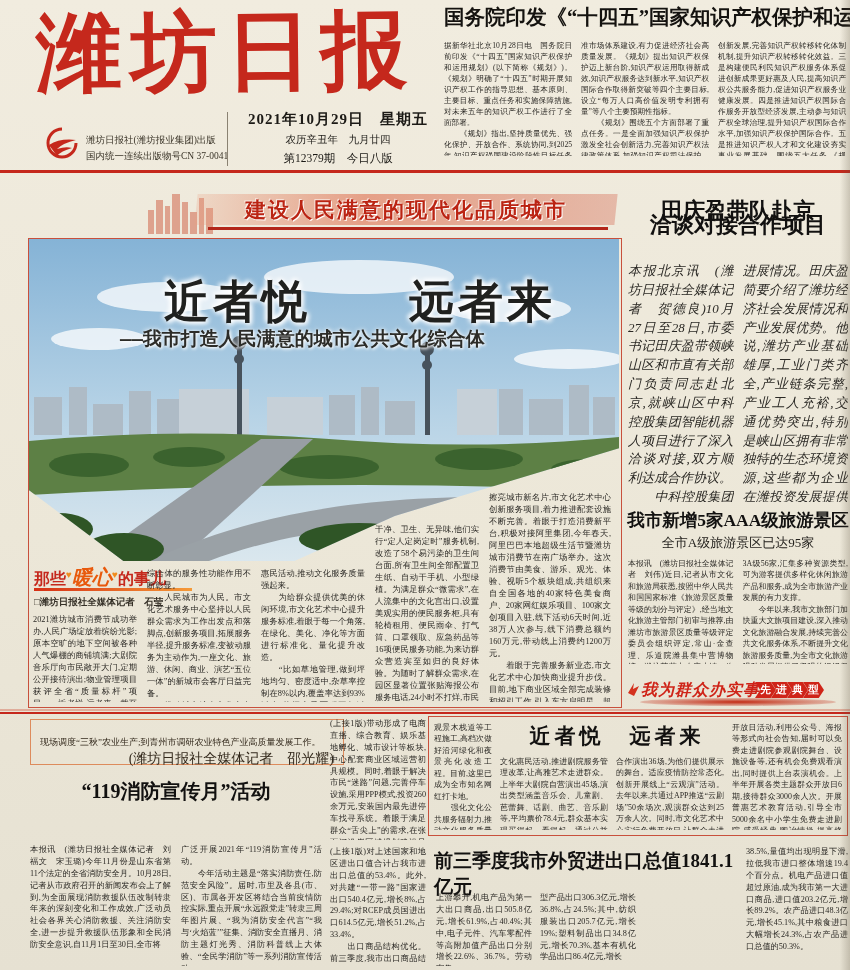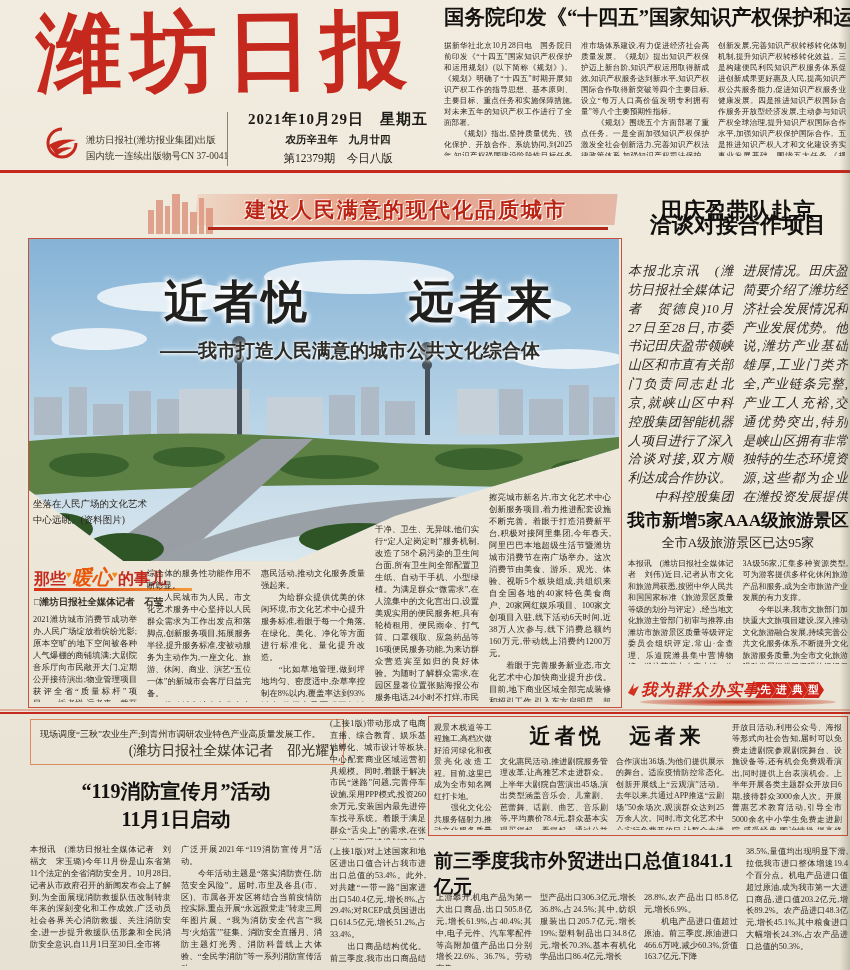--- a/index.html
+++ b/index.html
@@ -11,21 +11,21 @@
   .abs{position:absolute;}
   .txt{white-space:pre-line;text-align:justify;overflow:hidden;line-height:1.45;color:#2a2824;}
   
   .paper-title{left:36px;top:6px;width:400px;margin:0;font-size:86px;line-height:1.05;font-weight:bold;
         color:#c5281c;letter-spacing:9px;transform:rotate(-.6deg);font-family:"DejaVu Serif",serif;}
   .mast-org{left:66px;top:113px;font-size:17px;font-weight:bold;color:#c5281c;letter-spacing:5px;}
   .pub-lines{left:86px;top:132px;font-size:9.5px;line-height:1.7;color:#3a3428;}
   .v-div{left:227px;top:112px;width:1px;height:54px;background:#8a8272;}
   .date-block{left:240px;top:110px;width:196px;text-align:center;color:#1c1a16;}
   .date-line{font-size:15px;font-weight:bold;letter-spacing:1px;}
-  .lunar-line{font-size:10.5px;font-weight:bold;margin-top:4px;}
+  .lunar-line{font-size:10.5px;font-weight:normal;margin-top:4px;}
   .issue-line{font-size:11.5px;margin-top:4px;}
   .topnews{left:444px;top:4px;width:402px;}
   .topnews h2{margin:0;font-size:20.5px;line-height:1.3;font-weight:bold;color:#14120f;white-space:nowrap;}
   .topnews .cols{display:flex;gap:9px;margin-top:9px;}
   .topnews .col{flex:1;height:116px;font-size:7.6px;}
   .red-rule{left:0;top:170px;width:850px;height:3px;background:#c5281c;}
   
   .feature-box{left:28px;top:238px;width:592px;height:468px;border:1px solid #c8503c;}
   .banner{left:138px;top:188px;width:484px;height:48px;}
   .banner .strip{position:absolute;left:58px;top:6px;width:420px;height:31px;
@@ -33,22 +33,22 @@
         transform:skewX(-6deg);display:flex;align-items:center;justify-content:center;}
   .banner .strip span{font-size:21px;font-weight:900;color:#bb2413;letter-spacing:2px;
         text-shadow:1px 1px 0 #fff,-1px -1px 0 rgba(255,255,255,.7);transform:skewX(6deg);
         font-family:"Liberation Sans","DejaVu Sans",sans-serif;}
   .banner .underbar{position:absolute;left:70px;top:39px;width:400px;height:3px;background:#b3261a;}
   .photo{left:29px;top:239px;width:590px;height:322px;
         clip-path:polygon(0 0,100% 0,100% 65%,62% 86%,45% 100%,16% 100%,0 78%);}
   .photo svg{display:block;width:100%;height:100%;}
   .photo-title{left:150px;top:272px;width:420px;text-align:center;font-size:45px;font-weight:900;color:#20211f;
         letter-spacing:4px;text-shadow:0 0 7px #fff,2px 2px 4px #fff,-2px -2px 4px #fff;}
-  .photo-sub{left:120px;top:338px;width:460px;text-align:center;font-size:19px;font-weight:bold;color:#2c2c28;
-        text-shadow:0 0 5px #fff,1px 1px 3px #fff;font-family:Liberation Sans, sans-serif;}
+  .photo-sub{left:120px;top:326px;width:460px;font-size:19px;font-weight:bold;color:#2c2c28;
+        text-shadow:0 0 5px #fff,1px 1px 3px #fff;font-family:Liberation Mono, monospace;}
   .photo-cap{left:33px;top:497px;width:116px;font-size:9.5px;line-height:1.65;color:#2b2620;}
   .kicker{left:34px;top:564px;width:180px;}
   .kicker .k1{font-size:16px;font-weight:900;color:#c5281c;}
   .kicker .k2{font-size:20px;font-weight:900;color:#e8590c;font-style:italic;}
   .kicker .heart{color:#f08c1e;font-size:10px;vertical-align:super;}
   .kicker-bar{left:34px;top:588px;width:158px;height:3px;background:linear-gradient(90deg,#d62f15,#f59a38);}
   .feat-byline{left:34px;top:596px;width:170px;font-size:9.5px;font-weight:bold;color:#342f26;}
   .fcol{font-size:8.3px;}
   .fcol1{left:33px;top:614px;width:104px;height:88px;}
   .fcol2{left:147px;top:568px;width:104px;height:134px;}
@@ -67,21 +67,21 @@
   .campaign{left:626px;top:672px;width:224px;height:36px;display:flex;align-items:center;}
   .campaign .main{font-size:16px;font-weight:900;font-style:italic;color:#cf2418;letter-spacing:1px;
         font-family:"Liberation Sans","DejaVu Sans",sans-serif;white-space:nowrap;}
   .tagrow{display:flex;}
   .tag{width:21px;height:16px;line-height:16px;background:#cf2418;color:#fff;font-size:10.5px;font-weight:bold;
         text-align:center;clip-path:polygon(0 0,75% 0,100% 50%,75% 100%,0 100%,25% 50%);margin-left:-5px;}
   .campaign-swoosh{left:640px;top:698px;width:196px;height:8px;border-radius:50%;
         background:radial-gradient(ellipse at center,#c32a14 0%,rgba(195,42,20,.25) 70%,rgba(195,42,20,0) 100%);}
   
   .red-rule2{left:0;top:712px;width:850px;height:2px;background:#c5281c;box-shadow:0 -3px 0 rgba(205,70,45,.35);}
-  .box-note{left:30px;top:719px;width:314px;height:46px;border:1.5px solid #dd8b5c;padding:8px 9px;box-sizing:border-box;}
+  .box-note{left:30px;top:719px;width:314px;height:46px;border:1.5px solid #dd8b5c;padding:16px 9px;box-sizing:border-box;}
   .box-note .t{font-size:9px;line-height:1.5;color:#33291c;}
   .box-note .b{font-size:14px;text-align:right;color:#33291c;font-weight:normal;}
   .fire-t1{left:30px;top:778px;width:292px;text-align:center;font-size:20px;font-weight:bold;color:#121110;}
   .fire-t2{left:30px;top:806px;width:292px;text-align:center;font-size:20px;font-weight:bold;color:#121110;}
   .fire-cols{left:30px;top:844px;width:292px;display:flex;gap:10px;}
   .fire-cols .col{flex:1;height:122px;font-size:8.2px;}
   .cont-a{left:330px;top:718px;width:96px;height:122px;font-size:8.2px;}
   .fc-box{left:428px;top:716px;width:420px;height:120px;border:1px solid #c8503c;box-sizing:border-box;}
   .fc-narrow{left:434px;top:722px;width:58px;height:108px;font-size:7.9px;}
   .fc-title{left:498px;top:722px;width:238px;text-align:center;font-size:21px;font-weight:bold;color:#121110;letter-spacing:4px;}
@@ -209,21 +209,20 @@
         <ellipse cx="30" cy="290" rx="34" ry="16"></ellipse>
           <ellipse cx="95" cy="310" rx="40" ry="16"></ellipse>
         <ellipse cx="330" cy="300" rx="60" ry="16"></ellipse>
           <ellipse cx="480" cy="296" rx="70" ry="18"></ellipse>
         <ellipse cx="580" cy="308" rx="40" ry="14"></ellipse>
       </g>
     </svg>
   </div>
   <div class="abs photo-title">近者悦　　远者来</div>
   <div class="abs photo-sub">——我市打造人民满意的城市公共文化综合体</div>
-  <div class="abs photo-cap">坐落在人民广场的文化艺术中心远眺。(资料图片)</div>
 
   <div class="abs kicker">
     <span class="k1">那些</span><span class="heart">♥</span><span class="k2">暖心</span><span class="heart">♥</span><span class="k1">的事儿</span>
   </div>
   <div class="abs kicker-bar"></div>
   <div class="abs feat-byline">□潍坊日报社全媒体记者　石莹</div>
 
   <div class="abs txt fcol fcol1">2021潍坊城市消费节成功举办,人民广场绽放着缤纷光影;原本空旷的地下空间被各种人气爆棚的商铺填满;大剧院音乐厅向市民敞开大门,定期公开接待演出;物业管理项目获评全省“质量标杆”项目……近者悦,远者来。截至今年9月底,市文化艺术中心到访人员达250万人,比去年同期增长598%,城市公共文化</div>
   <div class="abs txt fcol fcol2">综合体的服务性功能作用不断彰显。
 　　人民城市为人民。市文化艺术服务中心坚持以人民群众需求为工作出发点和落脚点,创新服务项目,拓展服务半径,提升服务标准,变被动服务为主动作为,一座文化、旅游、休闲、商业、演艺“五位一体”的新城市会客厅日益完备。
@@ -270,21 +269,20 @@
   <div class="abs campaign-swoosh"></div>
 
   <div class="abs red-rule2"></div>
 
   <div class="abs box-note">
     <div class="t">现场调度“三秋”农业生产;到青州市调研农业特色产业高质量发展工作。</div>
     <div class="b">(潍坊日报社全媒体记者　邵光耀)</div>
   </div>
 
   <div class="abs fire-t1">“119消防宣传月”活动</div>
-  <div class="abs fire-t2">11月1日启动</div>
   <div class="abs fire-cols">
     <div class="col txt">本报讯　(潍坊日报社全媒体记者　刘福文　宋玉璐)今年11月份是山东省第11个法定的全省消防安全月。10月28日,记者从市政府召开的新闻发布会上了解到,为全面展现消防救援队伍改制转隶年来的深刻变化和工作成效,广泛动员社会各界关心消防救援、关注消防安全,进一步提升救援队伍形象和全民消防安全意识,自11月1日至30日,全市将</div>
     <div class="col txt">广泛开展2021年“119消防宣传月”活动。
 　　今年活动主题是“落实消防责任,防范安全风险”。届时,市里及各县(市、区)、市属各开发区将结合当前疫情防控实际,重点开展“永远跟党走”转隶三周年图片展、“我为消防安全代言”“我与‘火焰蓝’”征集、消防安全直播月、消防主题灯光秀、消防科普线上大体验、“全民学消防”等一系列消防宣传活动。</div>
   </div>
 
   <div class="abs txt cont-a">(上接1版)带动形成了电商直播、综合教育、娱乐基地孵化、城市设计等板块,中心配套商业区域运营初具规模。同时,着眼于解决市民“迷路”问题,完善停车设施,采用PPP模式,投资260余万元,安装国内最先进停车找寻系统。着眼于满足群众“舌尖上”的需求,在张面河沿岸区域规划建设风溪地滨河步行街,在业态上以轻餐饮为主,组织实施天燃气、烟道、</div>
 
   <div class="abs fc-box"></div>
   <div class="abs txt fc-narrow">观景木栈道等工程施工,高档次做好沿河绿化和夜景亮化改造工程。目前,这里已成为全市知名网红打卡地。
@@ -292,17 +290,15 @@
   <div class="abs fc-title">近者悦　远者来</div>
   <div class="abs txt fc-a">文化惠民活动,推进剧院服务管理改革,让高雅艺术走进群众。上半年大剧院自营演出45场,演出类型涵盖音乐会、儿童剧、芭蕾舞、话剧、曲艺、音乐剧等,平均票价78.4元,群众基本实现买得起、看得起。通过公益活动、合作及租场演出的形式,与我市艺术团体</div>
   <div class="abs txt fc-b">合作演出36场,为他们提供展示的舞台。适应疫情防控常态化,创新开展线上“云观演”活动。去年以来,共通过APP推送“云剧场”50余场次,观演群众达到25万余人次。同时,市文化艺术中心实行免费开放日,让群众走进剧院,实行每月一次市民</div>
   <div class="abs txt fc-c">开放日活动,利用公众号、海报等形式向社会告知,届时可以免费走进剧院参观剧院舞台、设施设备等,还有机会免费观看演出,同时提供上台表演机会。上半年开展各类主题群众开放日6期,接待群众3000余人次。开展普惠艺术教育活动,引导全市5000余名中小学生免费走进剧院,感受经典,陶冶情操,提高修养。</div>
 
   <div class="abs txt trade-lead">(上接1版)对上述国家和地区进出口值合计占我市进出口总值的53.4%。此外,对共建“一带一路”国家进出口540.4亿元,增长8%,占29.4%;对RCEP成员国进出口614.5亿元,增长51.2%,占33.4%。
 　　出口商品结构优化。前三季度,我市出口商品结构向价值链</div>
   <div class="abs trade-title">前三季度我市外贸进出口总值1841.1亿元</div>
   <div class="abs txt trade-c1">上游攀升,机电产品为第一大出口商品,出口505.8亿元,增长61.9%,占40.4%;其中,电子元件、汽车零配件等高附加值产品出口分别增长22.6%、36.7%。劳动密集</div>
   <div class="abs txt trade-c2">型产品出口306.3亿元,增长36.8%,占24.5%;其中,纺织服装出口205.7亿元,增长19%;塑料制品出口34.8亿元,增长70.3%,基本有机化学品出口86.4亿元,增长</div>
-  <div class="abs txt trade-c3">28.8%,农产品出口85.8亿元,增长6.9%。
-　　机电产品进口值超过原油。前三季度,原油进口466.6万吨,减少60.3%,货值163.7亿元,下降</div>
   <div class="abs txt trade-c4">38.5%,量值均出现明显下滑,拉低我市进口整体增速19.4个百分点。机电产品进口值超过原油,成为我市第一大进口商品,进口值203.2亿元,增长89.2%。农产品进口48.3亿元,增长45.1%,其中粮食进口大幅增长24.3%,占农产品进口总值的50.3%。</div>
 
 </div>
 
 </body></html>

